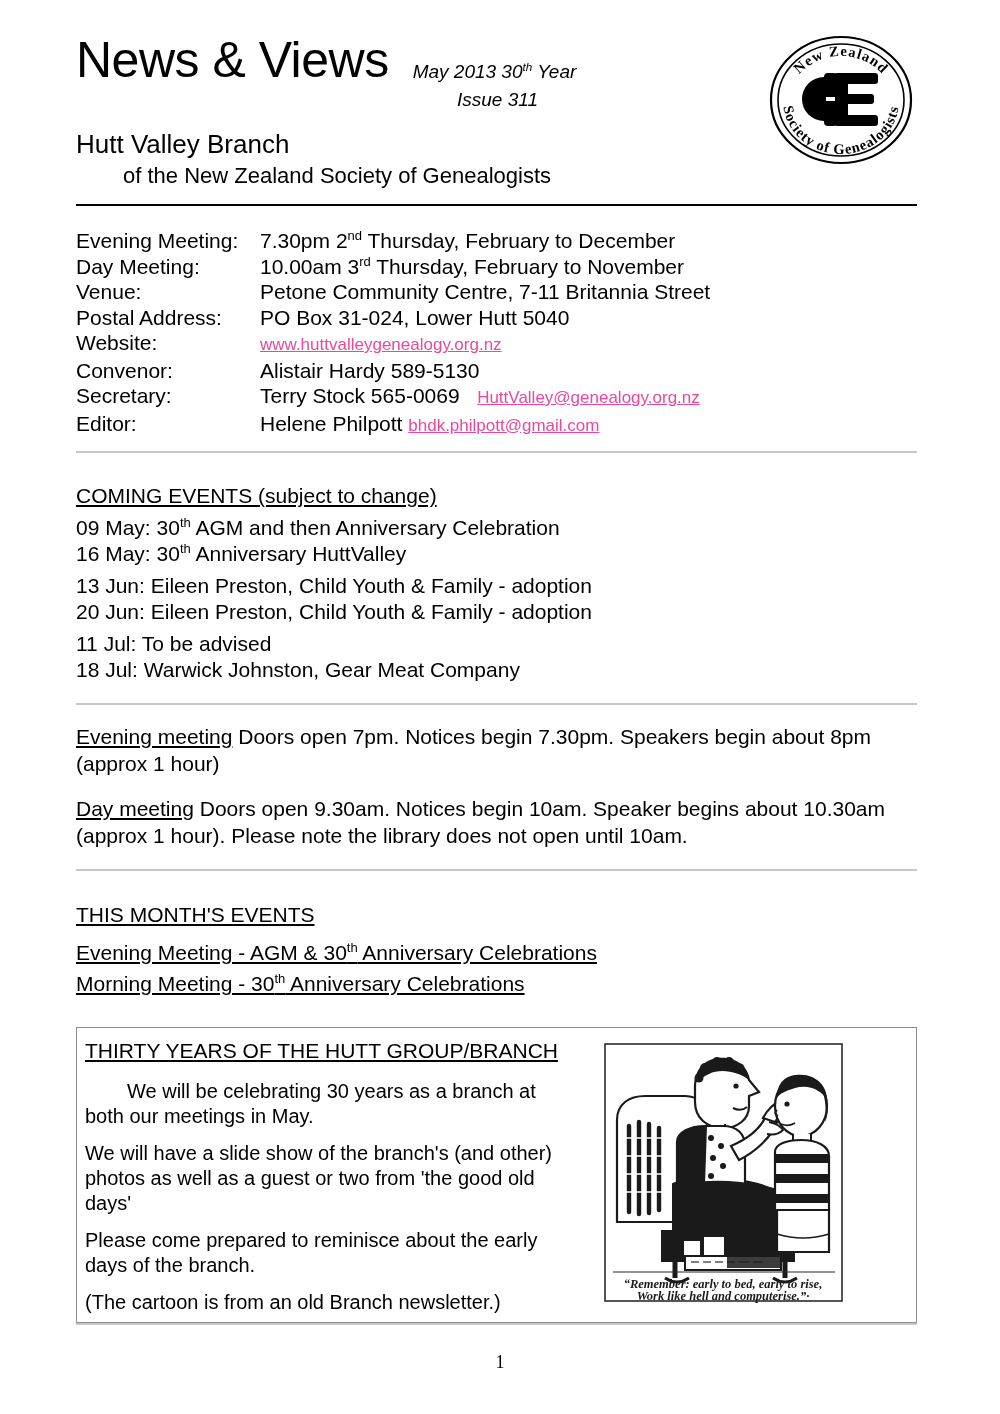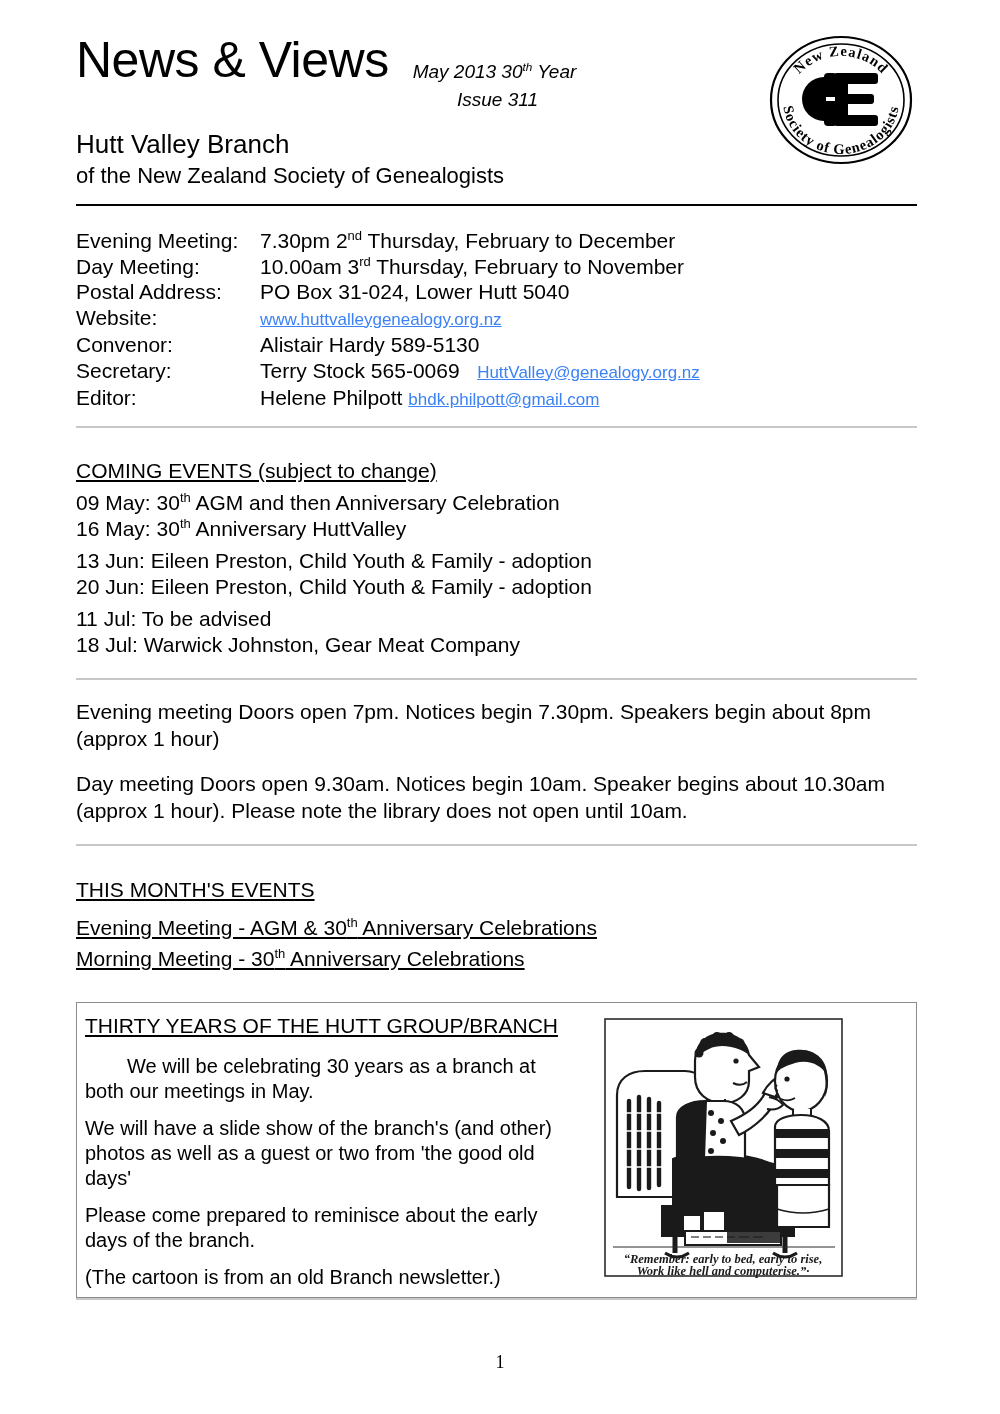--- a/index.html
+++ b/index.html
@@ -55,20 +55,21 @@
   }
   .branchline {
     font-size: 26px;
     line-height: 32px;
     margin-top: 14px;
   }
   .orgline {
     font-size: 22px;
     line-height: 28px;
     margin-top: 2px;
+    margin-left: 47px;
   }
   sup {
     font-size: 0.62em;
     vertical-align: super;
     line-height: 0;
   }
 
   
   .logo {
     position: absolute;
@@ -103,37 +104,38 @@
     display: flex;
   }
   .contact .label {
     width: 184px;
     flex: none;
   }
   .contact .value {
     flex: 1;
   }
   a.link {
-    color: #3b82f6;
+    color: #ec4899;
     text-decoration: underline;
   }
   .small-link {
     font-size: 17px;
   }
 
   
   .section {
     font-size: 21px;
     line-height: 26px;
   }
   .coming {
     margin-top: 30px;
     margin-bottom: 20px;
   }
   .underline {
+    text-decoration: underline;
     text-align: center;
   }
   .evgroup {
     margin-top: 6px;
   }
   .heading-ul {
     display: inline-block;
     text-decoration: underline;
   }
 
@@ -274,20 +276,24 @@
       <div class="row">
         <div class="label">Evening Meeting:</div>
         <div class="value"><span>7.30pm 2</span><sup>nd</sup><span> Thursday, February to December</span></div>
       </div>
 
       <div class="row">
         <div class="label">Day Meeting:</div>
         <div class="value"><span>10.00am 3</span><sup>rd</sup><span> Thursday, February to November</span></div>
       </div>
 
+      <div class="row">
+        <div class="label">Venue:</div>
+        <div class="value">Petone Community Centre, 7-11 Britannia Street</div>
+      </div>
 
       <div class="row">
         <div class="label">Postal Address:</div>
         <div class="value">PO Box 31-024, Lower Hutt 5040</div>
       </div>
 
       <div class="row">
         <div class="label">Website:</div>
         <div class="value"><a class="link small-link" href="#">www.huttvalleygenealogy.org.nz</a></div>
       </div>

